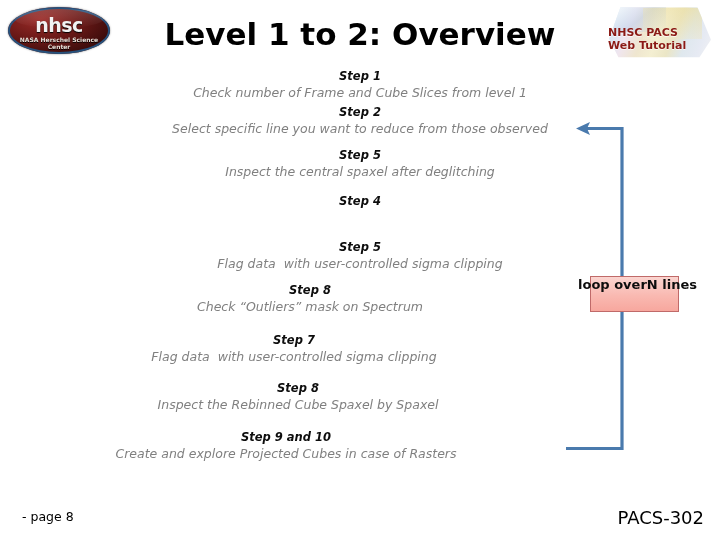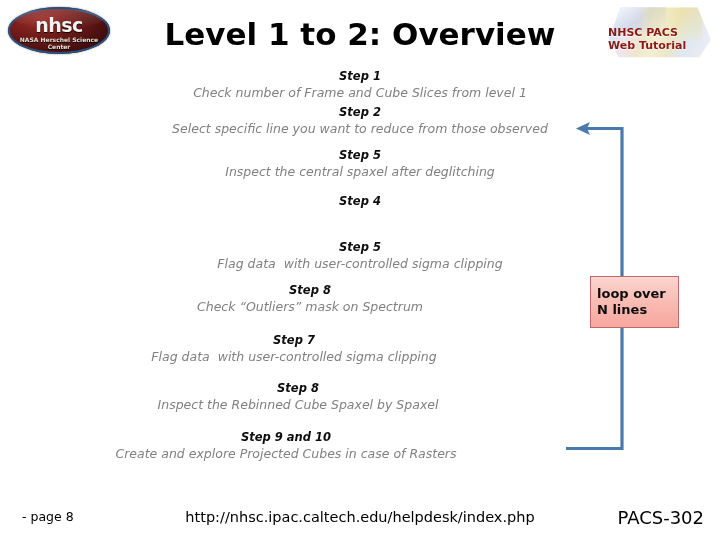--- a/index.html
+++ b/index.html
@@ -175,26 +175,26 @@
     height: 540px;
     pointer-events: none;
   }
 
   
   .loop-box {
     position: absolute;
     left: 590px;
     top: 276px;
     width: 89px;
-    height: 52px;
+    height: 36px;
     background: linear-gradient(180deg, #fbd5d0 0%, #f9b9b1 55%, #f7a79e 100%);
     border: 1px solid #c06a69;
     box-sizing: border-box;
     display: flex;
-    flex-direction: column;
+    flex-direction: row;
     justify-content: center;
     padding-left: 6px;
   }
   .loop-line {
     font-family: "DejaVu Sans", sans-serif;
     font-weight: bold;
     font-size: 13px;
     line-height: 16px;
     color: #0d0d0d;
     white-space: nowrap;
@@ -307,16 +307,15 @@
     </div>
 
     <div class="step-block" style="left:76px; top:430px; width:420px;">
       <div class="step-head">Step 9 and 10</div>
       <div class="step-desc">Create and explore Projected Cubes in case of Rasters</div>
     </div>
 
   </div>
 
   <div class="footer-page">- page 8</div>
-  <div class="footer-url">http://nhsc.ipac.caltech.edu/helpdesk/index.php</div>
   <div class="footer-code">PACS-302</div>
 
 </div>
 
 </body></html>

